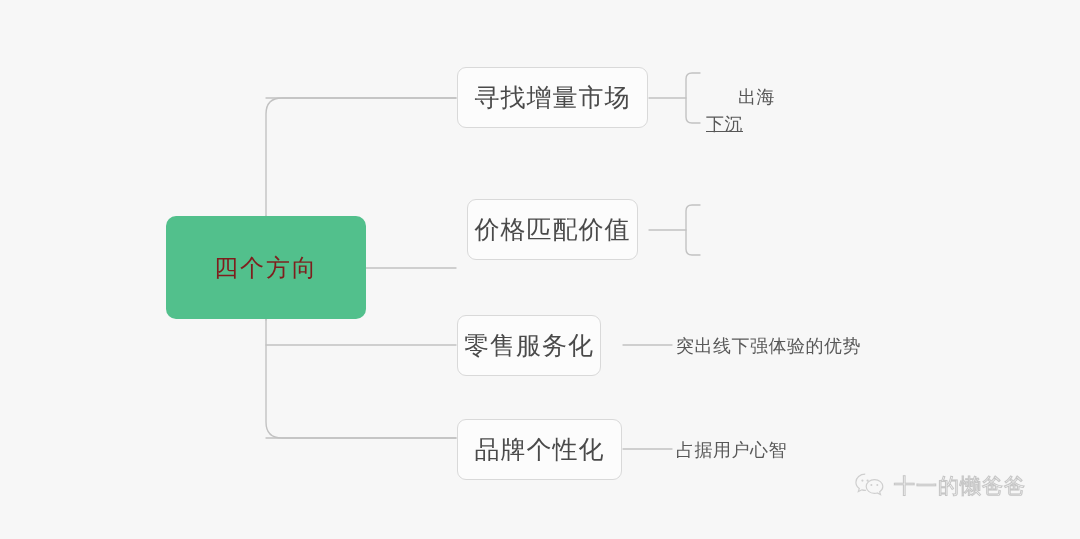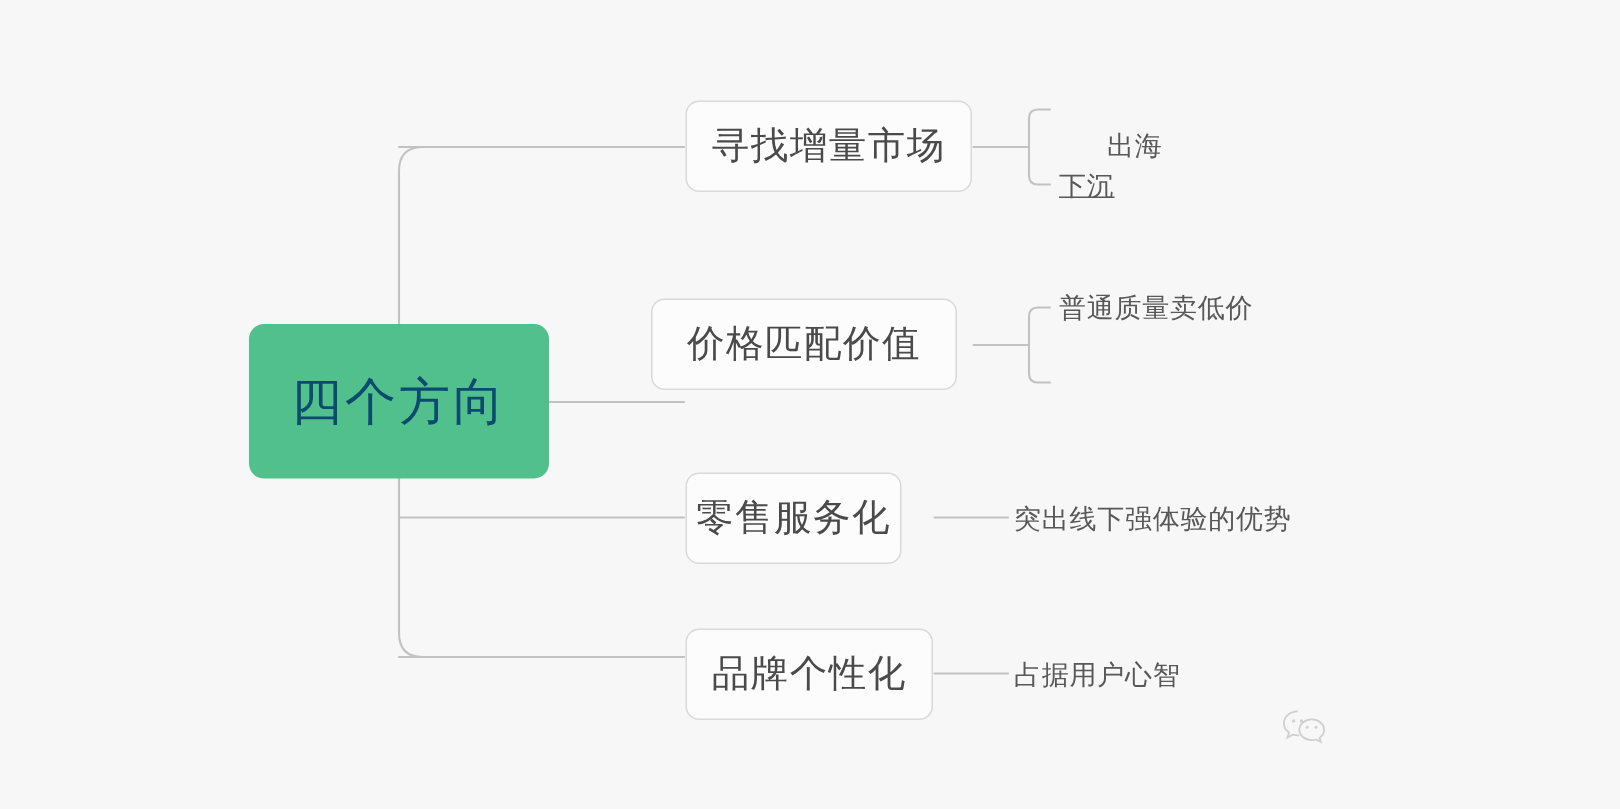--- a/index.html
+++ b/index.html
@@ -30,22 +30,22 @@
     width: 200px;
     height: 103px;
     background: #52c08c;
     border-radius: 10px;
     display: flex;
     align-items: center;
     justify-content: center;
     box-sizing: border-box;
   }
   .root-label {
-    color: #0c4a6e;
-    font-size: 34px;
+    color: #7f1d1d;
+    font-size: 24px;
     letter-spacing: 2px;
     line-height: 1;
     white-space: nowrap;
   }
   .branch-node {
     position: absolute;
     height: 61px;
     background: #fcfcfc;
     border: 1px solid #d9d9d9;
     border-radius: 9px;
@@ -122,24 +122,23 @@
   <div class="root-node">
     <span class="root-label">四个方向</span>
   </div>
 
   <div class="branch-node" style="left:457px; top:67px; width:191px;">
     <span class="branch-label">寻找增量市场</span>
   </div>
   <div class="leaf-label" style="left:738px; top:73px;margin-top:24px;">出海</div>
   <div class="leaf-label" style="left:706px; top:124px;text-decoration:underline;">下沉</div>
 
-  <div class="branch-node" style="left:434px; top:199px; width:204px;font-family:Liberation Serif, serif;">
+  <div class="branch-node" style="left:467px; top:199px; width:171px;font-family:Liberation Serif, serif;">
     <span class="branch-label">价格匹配价值</span>
   </div>
-  <div class="leaf-label" style="left:706px; top:205px;">普通质量卖低价</div>
 
   <div class="branch-node" style="left:457px; top:315px; width:144px;">
     <span class="branch-label">零售服务化</span>
   </div>
   <div class="leaf-label" style="left:676px; top:346px;">突出线下强体验的优势</div>
 
   <div class="branch-node" style="left:457px; top:419px; width:165px;">
     <span class="branch-label">品牌个性化</span>
   </div>
   <div class="leaf-label" style="left:676px; top:450px;">占据用户心智</div>
@@ -152,15 +151,16 @@
                  C10.5,18.3 10.8,18.3 11.1,18.2"></path>
         <path d="M19.5,7.6 C14.9,7.6 11.2,10.7 11.2,14.5 C11.2,18.3 14.9,21.4 19.5,21.4
                  C20.5,21.4 21.4,21.3 22.3,21.0 L25.5,22.6 L24.7,19.8
                  C26.6,18.5 27.8,16.6 27.8,14.5 C27.8,10.7 24.1,7.6 19.5,7.6 Z"></path>
       </g>
       <circle cx="7.4" cy="8.6" r="1.1" fill="#cfcfcf"></circle>
       <circle cx="12.6" cy="8.6" r="1.1" fill="#cfcfcf"></circle>
       <circle cx="16.4" cy="12.9" r="1.0" fill="#cfcfcf"></circle>
       <circle cx="22.3" cy="12.9" r="1.0" fill="#cfcfcf"></circle>
     </svg>
+    <span class="wm-text">十一的懒爸爸</span>
   </div>
 
 </div>
 
 </body></html>

